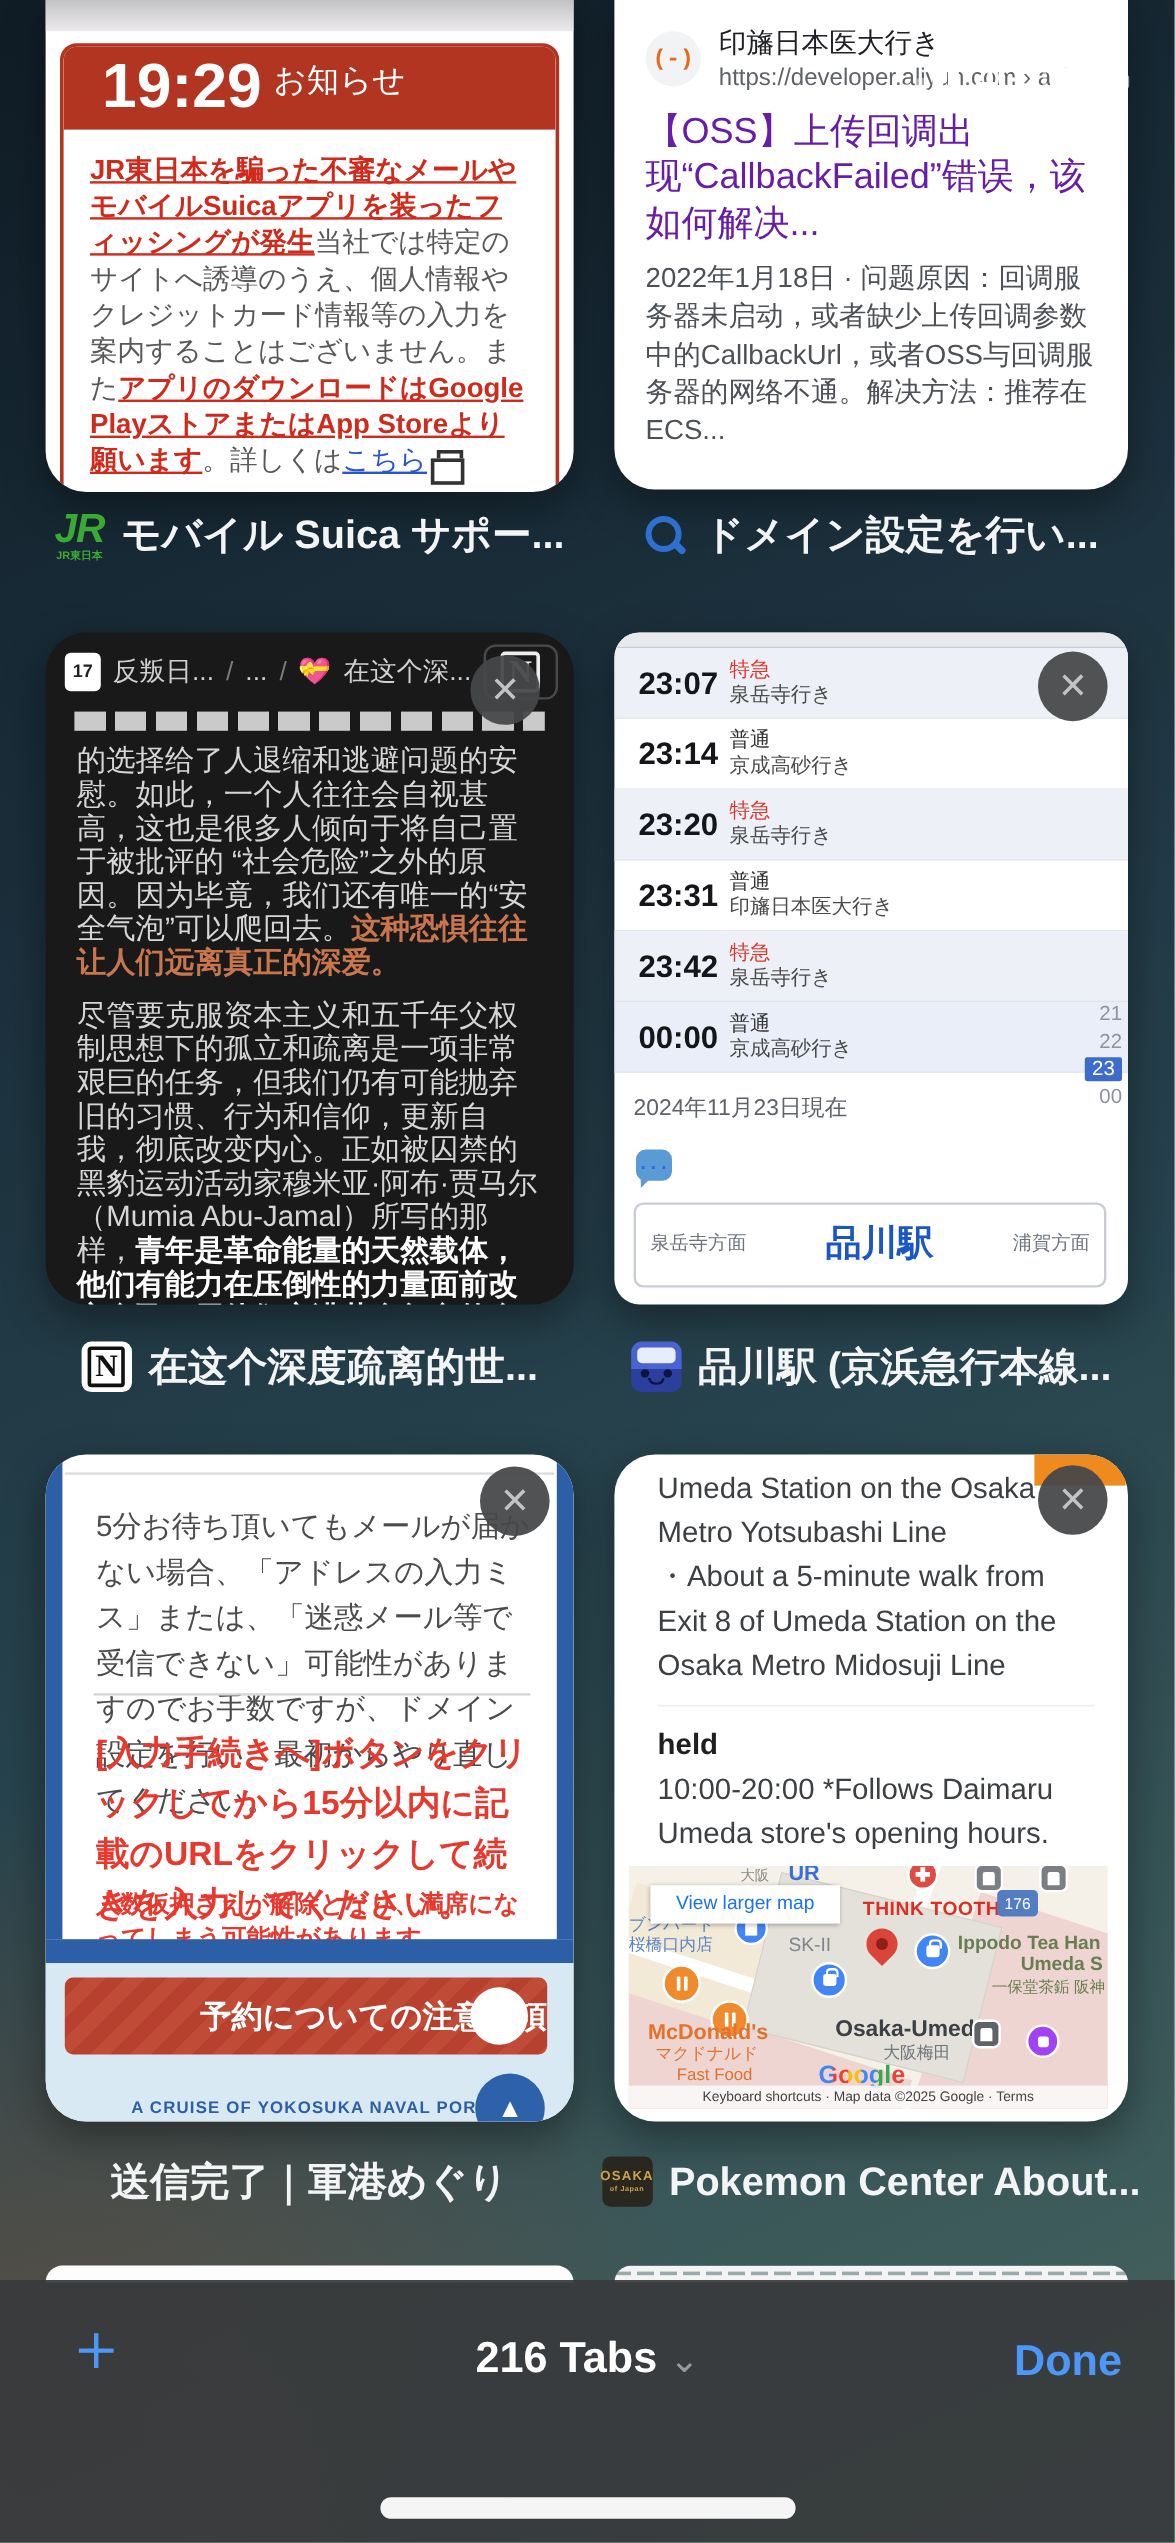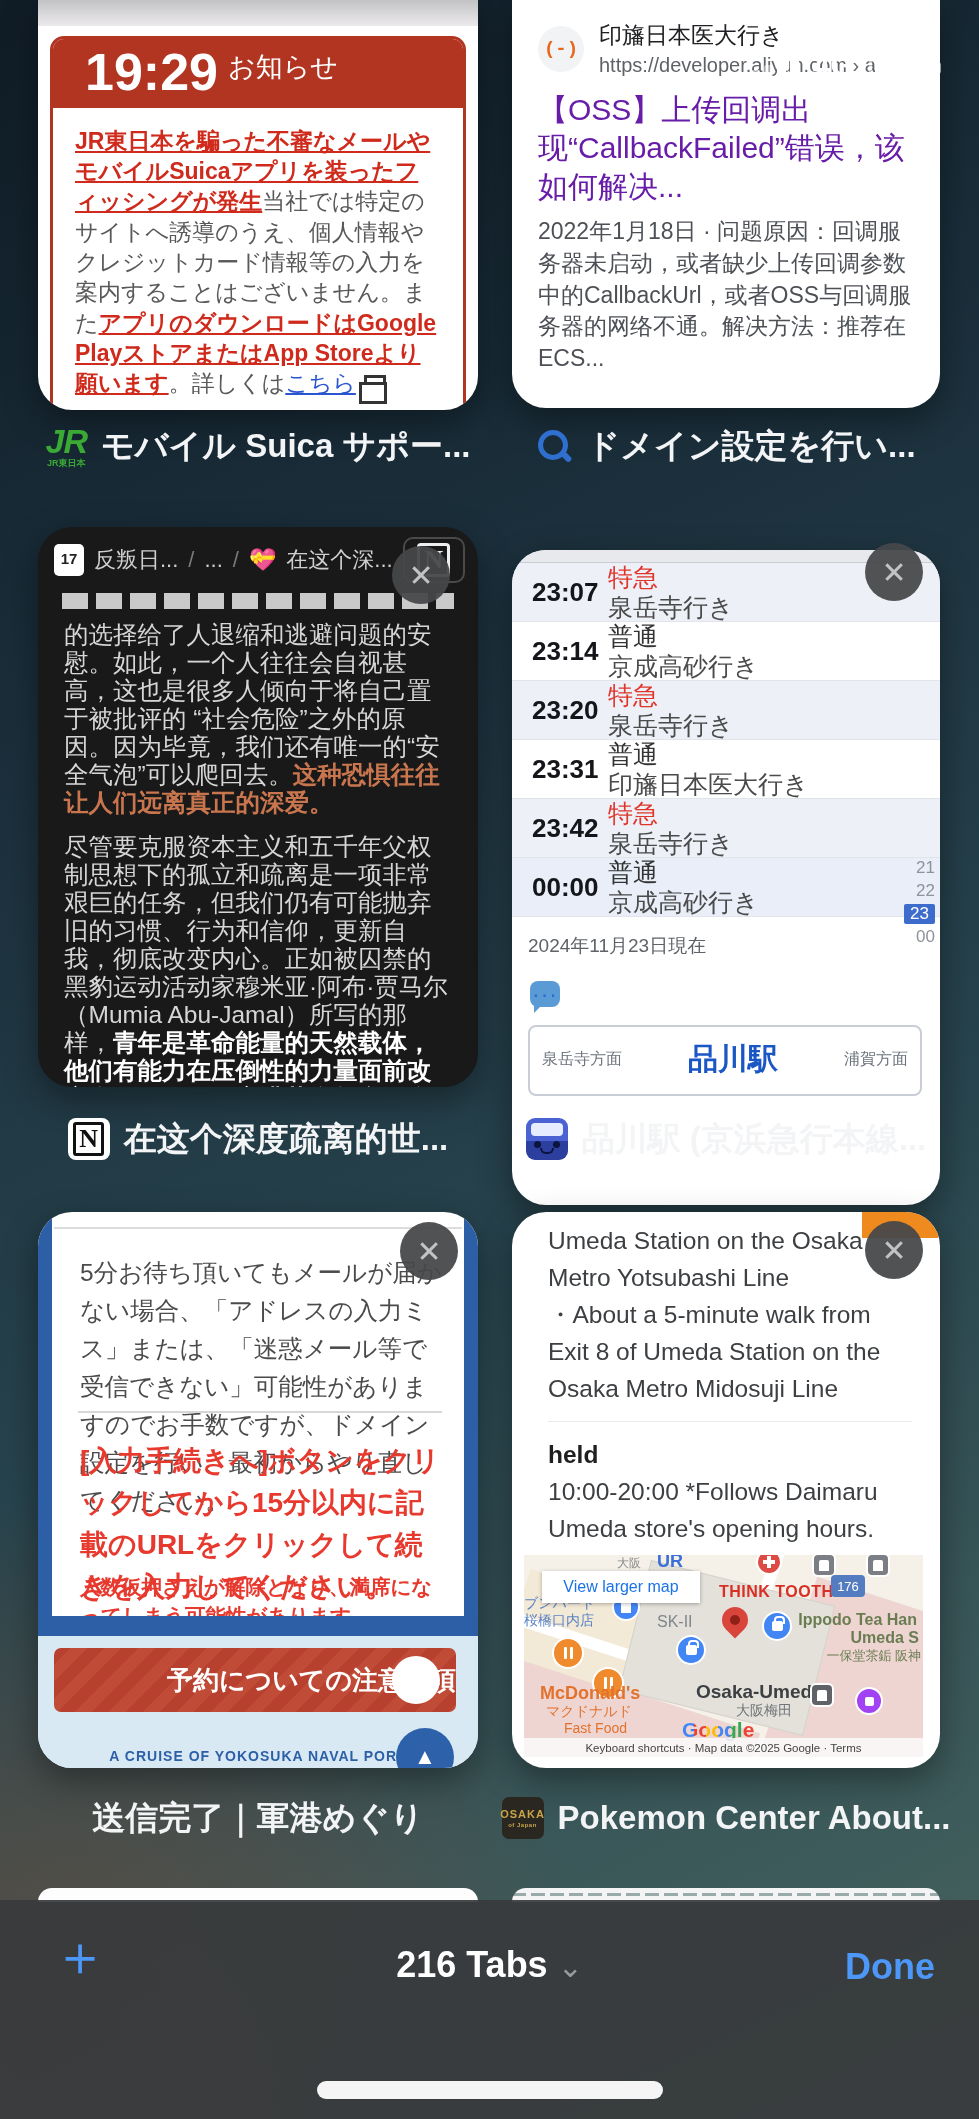--- a/index.html
+++ b/index.html
@@ -77,21 +77,21 @@
   .nt-body { padding:6px 26px 0 26px; font-size:24.5px; line-height:28px; }
   .nt-body p { margin-bottom:16px; }
   .nt-hl { color:#c9764f; font-weight:700; }
   .nt-bold { color:#fff; font-weight:700; }
   
   .tt { background:#fff; }
   .tt-part { height:13px; background:#e7e9ec; border-bottom:1px solid #c9cdd3; }
   .tt-row { display:flex; align-items:center; height:59px; border-bottom:1px solid #e1e4e9; }
   .tt-row.alt { background:#edf0f6; }
   .tt-time { width:96px; padding-left:20px; font-size:26px; font-weight:700; color:#15161a; }
-  .tt-info { font-size:25px; line-height:1.22; }
+  .tt-info { font-size:17px; line-height:1.22; }
   .tt-type { color:#333; }
   .tt-type.exp { color:#e0352b; }
   .tt-dest { color:#4a4a4a; }
   .tt-hhead { height:31px; background:#e7e9ec; border-bottom:1px solid #c9cdd3; font-size:22px;
               font-weight:700; color:#24262b; padding-left:18px; display:flex; align-items:center; }
   .tt-mid { background:#e9eef8; }
   .tt-index { position:absolute; right:5px; top:308px; display:flex; flex-direction:column;
               align-items:flex-end; gap:3px; font-size:17px; color:#8d939c; z-index:3; }
   .tt-index .on { background:#3d6ccc; color:#fff; padding:0 6px; border-radius:2px; }
   .tt-asof { font-size:19px; color:#5f6368; padding:16px 0 0 16px; }
@@ -296,21 +296,21 @@
   <div class="close-btn" style="left:392px; top:546px;">
       <span>✕</span>
     </div>
   <div class="tab-title" style="left:38px; top:1113px; width:440px; height:52px;">
     <span class="ico-notion">
         <b>N</b>
       </span>
     <span>在这个深度疏离的世...</span>
   </div>
 
-  <div class="tab full tt" style="left:512px; top:550px; width:428px; height:655px;">
+  <div class="tab full tt" style="left:512px; top:527px; width:428px; height:560px;border-radius:21px;">
     <div class="tt-part"></div>
     <div class="tt-row alt">
       <div class="tt-time">23:07</div>
       <div class="tt-info">
           <div class="tt-type exp">特急</div>
           <div class="tt-dest">泉岳寺行き</div>
         </div>
     </div>
     <div class="tt-row">
       <div class="tt-time">23:14</div>

